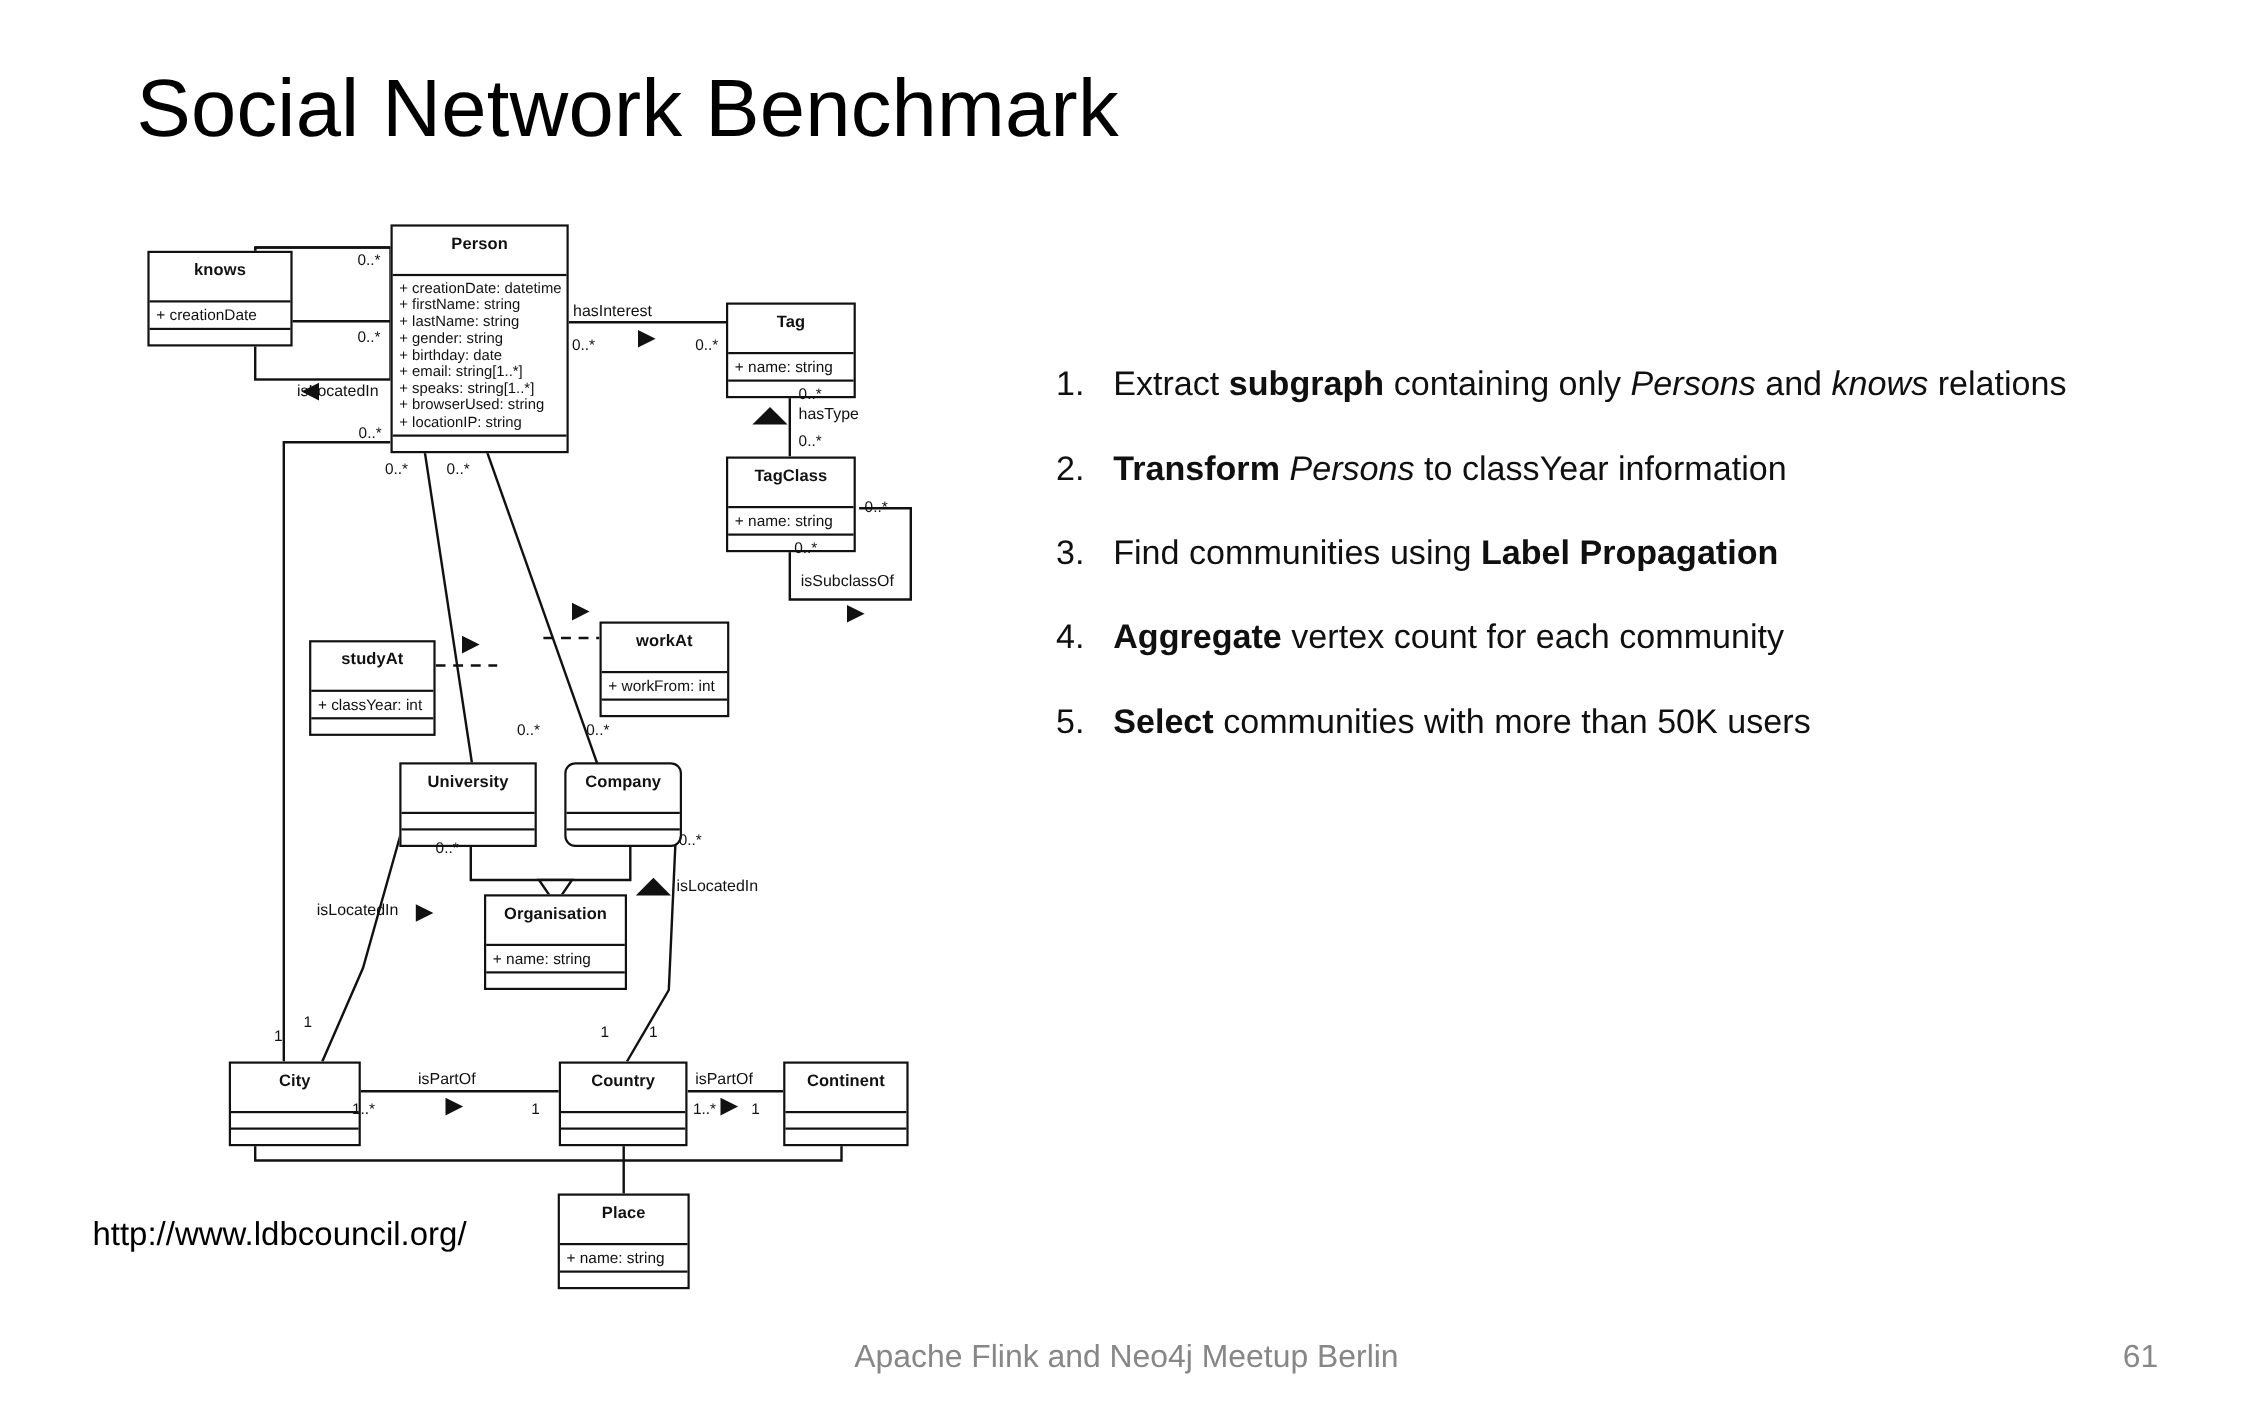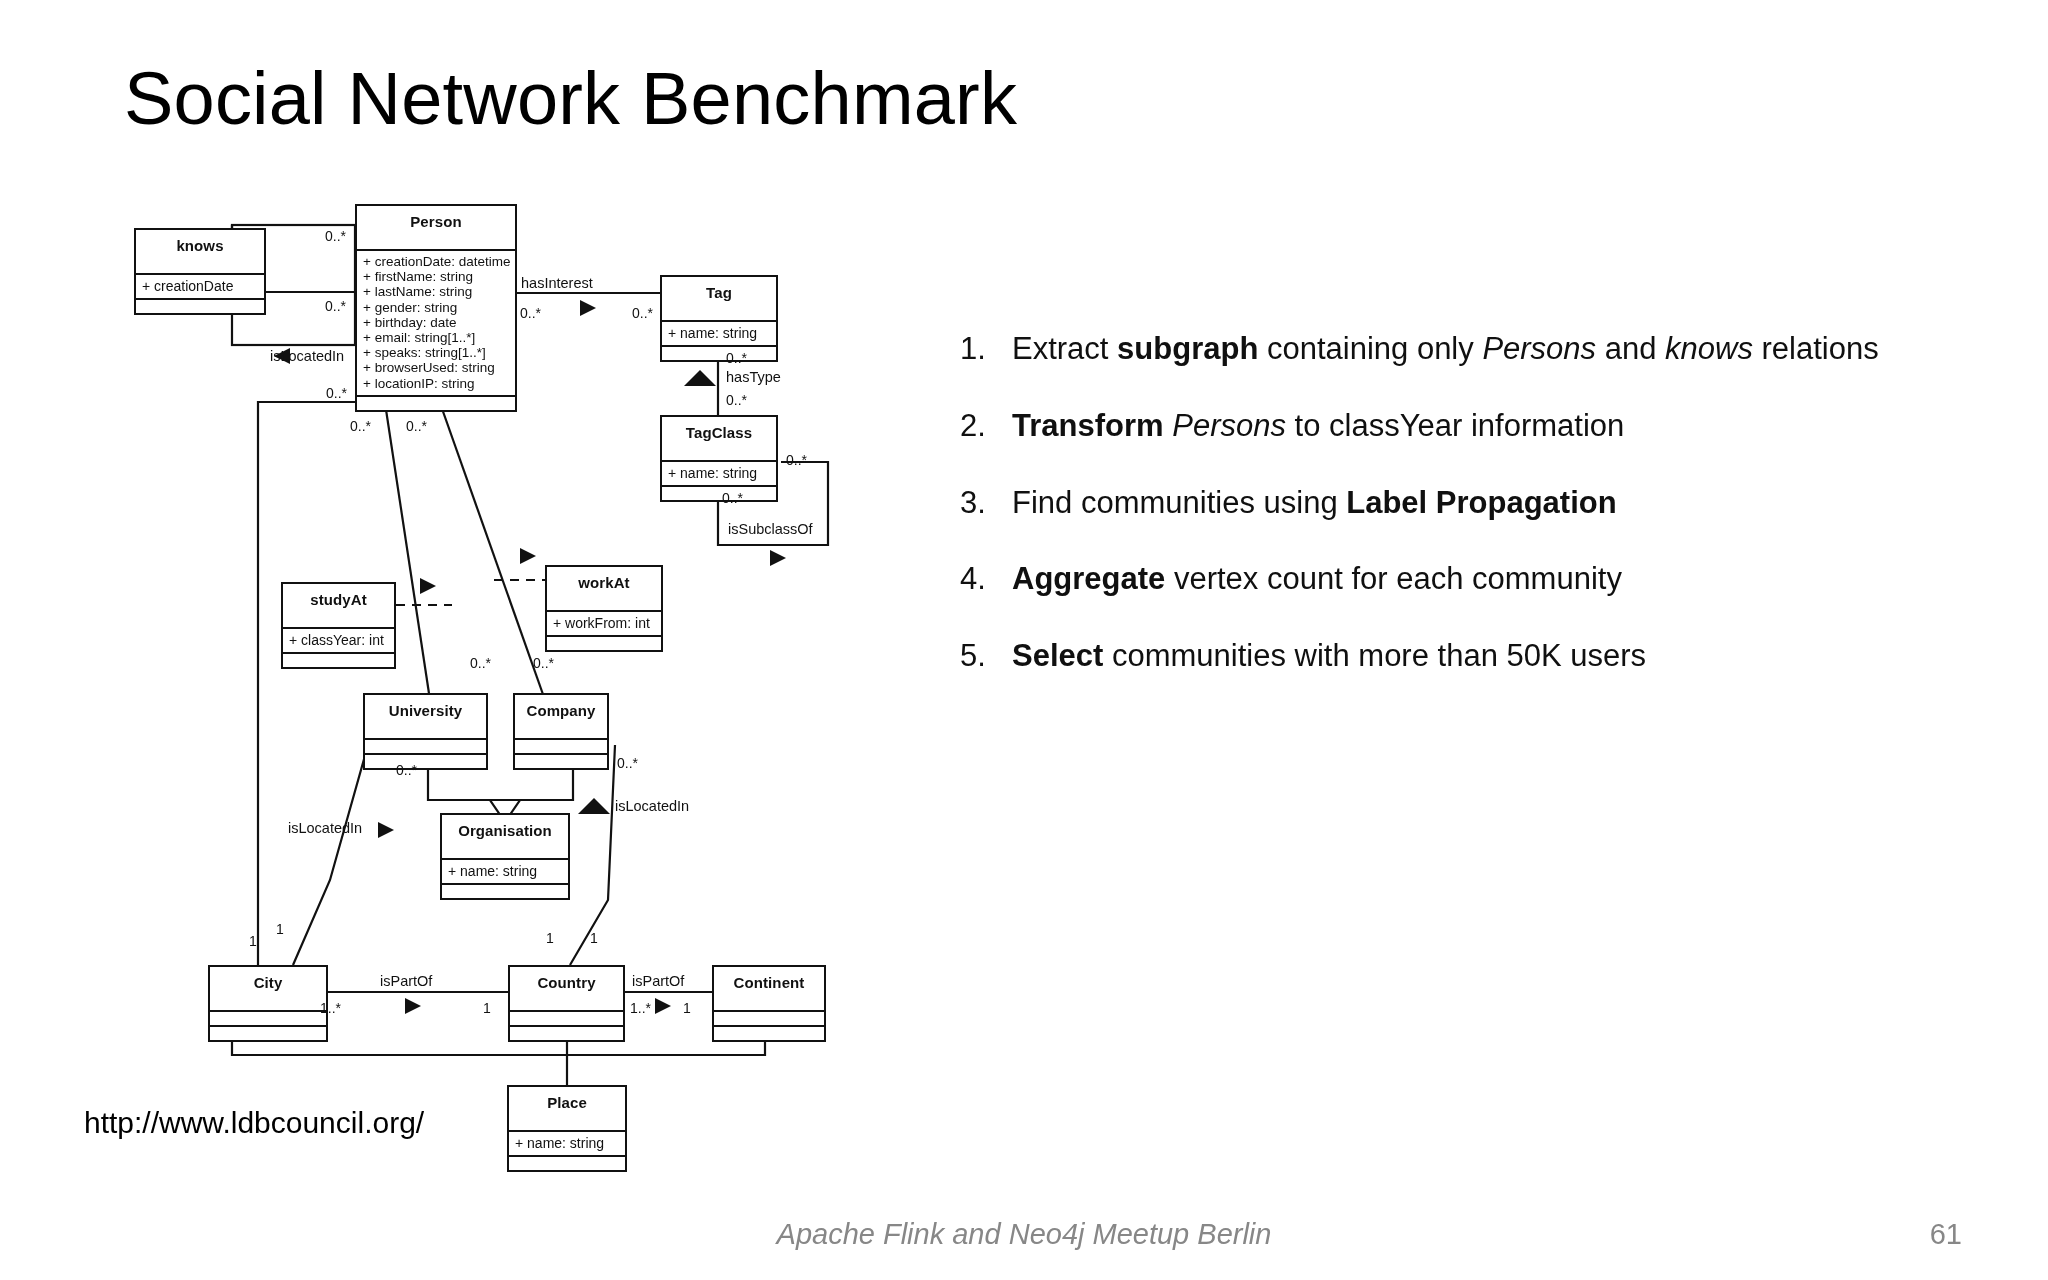--- a/index.html
+++ b/index.html
@@ -19,21 +19,21 @@
   #steps{position:absolute;left:960px;top:330px;width:1060px;}
   .step{display:flex;align-items:flex-start;margin-bottom:38px;font-size:31px;line-height:1.25;color:#101010;}
   .step .num{width:52px;flex:0 0 52px;}
   .step .txt{flex:1 1 auto;white-space:nowrap;}
   .step b{font-weight:700;}
   .step i{font-style:italic;}
 
   
   #url{position:absolute;left:84px;top:1106px;font-size:30px;color:#000;}
   #footer-note{position:absolute;left:0;top:1218px;width:2048px;text-align:center;
-               font-size:29px;color:#878787;font-style:italic;}
+               font-size:29px;color:#878787;}
   #page-num{position:absolute;right:86px;top:1218px;font-size:29px;color:#878787;}
 
   
   #uml{position:absolute;left:0;top:0;width:900px;height:1200px;}
   #uml svg{position:absolute;left:0;top:0;}
 
   .uml-box{position:absolute;background:#fff;border:2.2px solid #111;box-sizing:border-box;}
   .uml-box .bx-title{
      text-align:center;font-weight:700;font-size:15px;color:#111;
      padding:7px 4px 19px;letter-spacing:.1px;
@@ -184,21 +184,21 @@
     </div>
 
     <div class="uml-box" style="left:363px;top:693px;width:125px;">
       <div class="bx-title">University</div>
       <div class="bx-sep"></div>
       <div class="bx-empty"></div>
       <div class="bx-sep"></div>
       <div class="bx-empty"></div>
     </div>
 
-    <div class="uml-box" style="left:513px;top:693px;width:96px;">
+    <div class="uml-box" style="left:513px;top:693px;width:107px;border-radius:10px;">
       <div class="bx-title">Company</div>
       <div class="bx-sep"></div>
       <div class="bx-empty"></div>
       <div class="bx-sep"></div>
       <div class="bx-empty"></div>
     </div>
 
     <div class="uml-box" style="left:440px;top:813px;width:130px;">
       <div class="bx-title">Organisation</div>
       <div class="bx-sep"></div>

